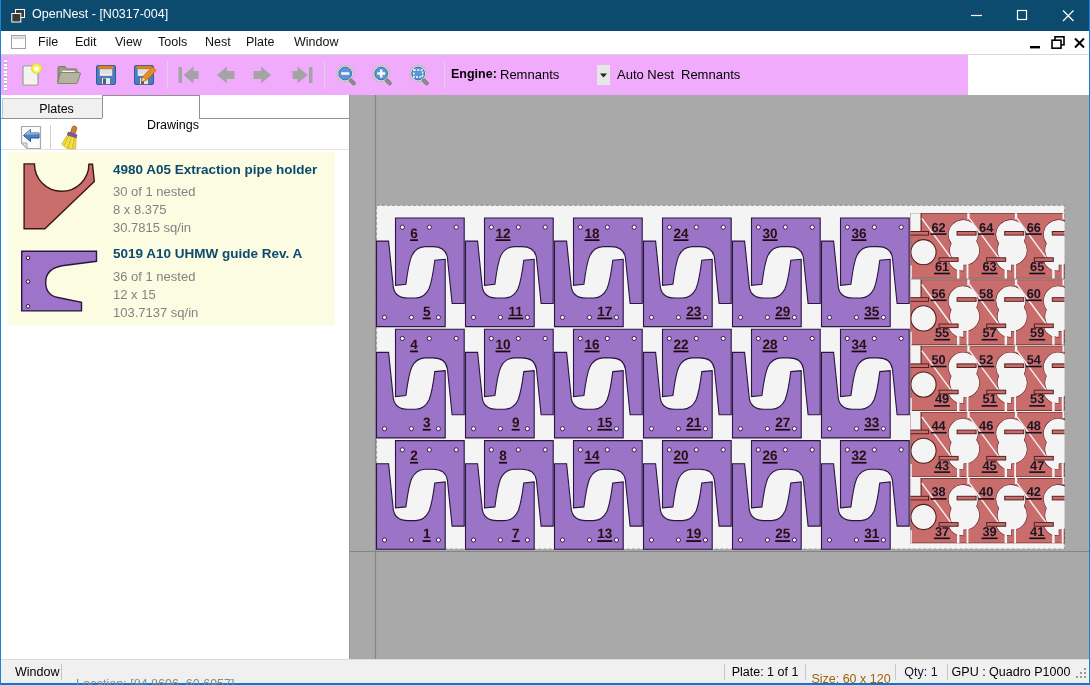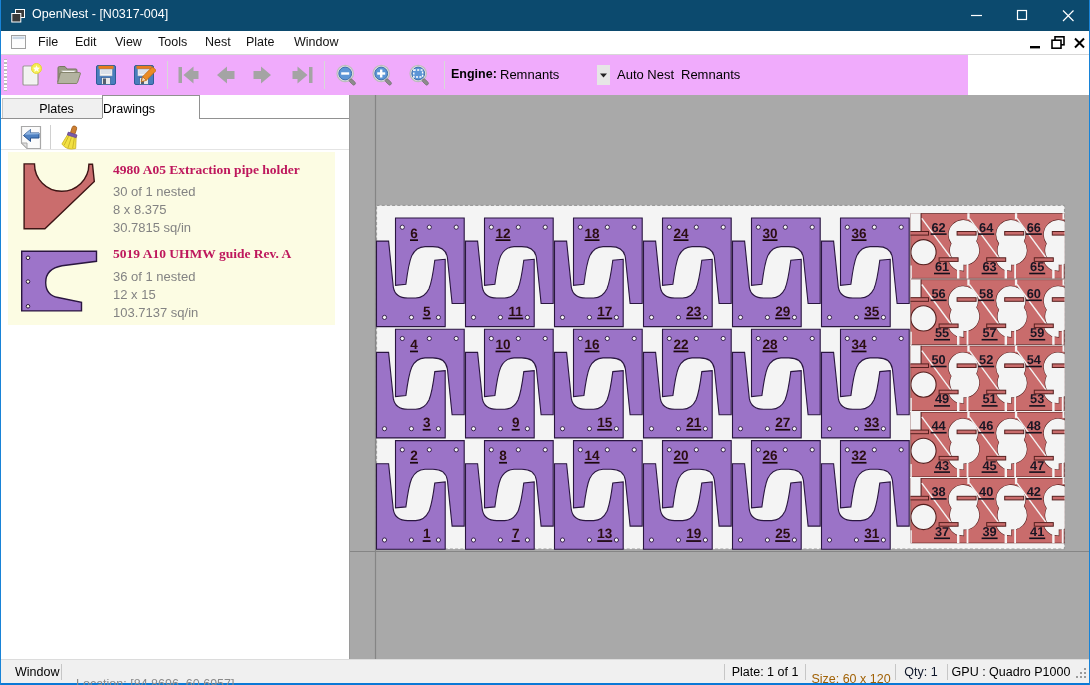--- a/index.html
+++ b/index.html
@@ -13,25 +13,25 @@
 .toolbar { position:absolute; left:0; top:55px; width:967px; height:40px; background:#f0abfc; }
 .tbtn { position:absolute; top:8px; }
 .tsep { position:absolute; top:6px; height:28px; width:1px; background:#d8d8d8; }
 .grip { position:absolute; left:3px; top:4px; height:32px; width:3px;
         background:repeating-linear-gradient(#bbb 0 1.5px, #fff 1.5px 3.5px); }
 .tlabel { position:absolute; top:12px; font-size:13px; color:#000; white-space:nowrap; }
 .panel { position:absolute; left:0; top:95px; width:349px; height:564px; background:#fff; border-right:1px solid #9a9a9a; }
 .tab1 { position:absolute; left:1px; top:3px; width:109px; height:21px; background:#f0f0f0;
         border:1px solid #c5c5c5; border-bottom:none; font-size:12.5px; text-align:center; padding-top:3px; }
 .tab2 { position:absolute; left:101px; top:0px; width:98px; height:24px; background:#fff;
-        border:1px solid #919191; border-bottom:none; font-size:12.5px; text-align:left; padding-top:6px; z-index:3; }
+        border:1px solid #919191; border-bottom:none; font-size:12.5px; text-align:right; padding-top:22px; z-index:3; }
 .tabline { position:absolute; left:0; top:23px; width:348px; height:1px; background:#919191; }
 .ptool { position:absolute; left:0; top:24px; width:348px; height:31px; background:#fff; border-bottom:1px solid #e4e4e4; }
 .list { position:absolute; left:7px; top:57px; width:327px; height:173px; background:#fcfce3; }
-.t1 { font-weight:bold; font-size:13.5px; color:#be185d;font-family:Liberation Serif, serif; }
+.t1 { font-weight:bold; font-size:13.5px; color:#0c4a6e; }
 .t2 { font-size:13px; color:#838383; }
 .statusbar { position:absolute; left:0; top:659px; width:1090px; height:26px; background:#f0f0f0;
              border-top:1px solid #dcdcdc; border-bottom:2px solid #0a79d6; font-size:12.5px; white-space:nowrap; }
 .ssep { position:absolute; top:4px; height:16px; width:1px; background:#c6c6c6; }
 .canvas { position:absolute; left:349px; top:95px; width:741px; height:564px; }
 </style></head>
 <body>
 
 <div class="titlebar">
   <svg class="ticon" width="15" height="14" viewBox="0 0 15 14">

